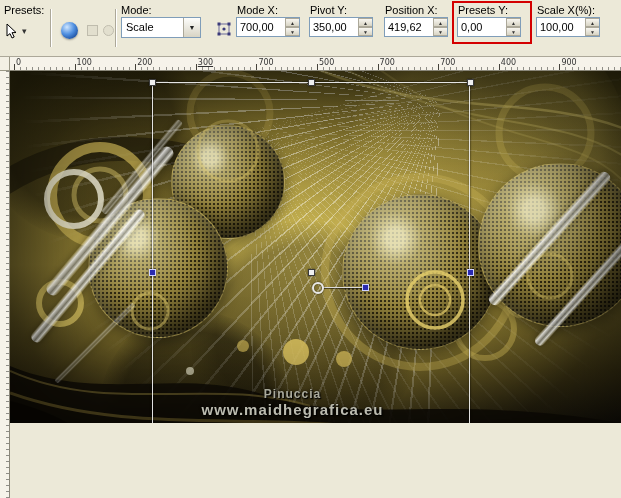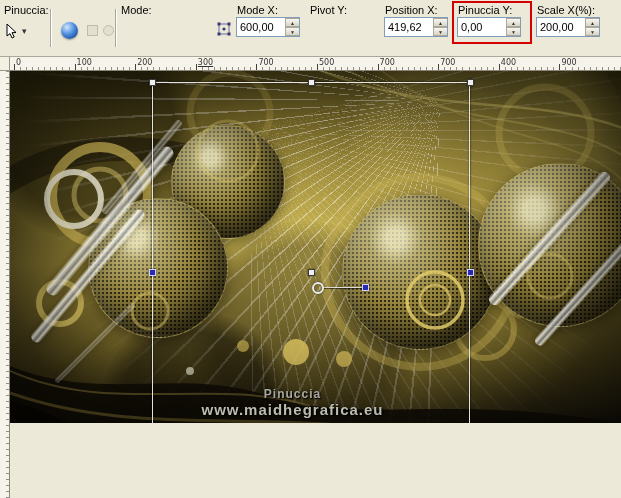--- a/index.html
+++ b/index.html
@@ -89,84 +89,97 @@
   .pivot-line { position:absolute; left:313px; top:216px; width:39px; height:1px; background:#dcdcdc; box-shadow:0 1px 0 rgba(0,0,0,.5); }
   .pivot-circle { position:absolute; left:302px; top:211px; width:12px; height:12px; border-radius:50%;
     border:2px solid #e8e8e8; box-shadow:0 0 2px rgba(0,0,0,.8), inset 0 0 2px rgba(0,0,0,.6); }
 </style>
 </head>
 <body>
 
 <div class="app">
 
   <div class="toolbar">
-    <span class="tb-label" style="left:4px">Pinuccia:</span>
+    <span class="tb-label" style="left:4px">Presets:</span>
     <div class="presets-btn">
       <svg width="15" height="16" viewBox="0 0 15 16">
         <path d="M2,1 L11,9.5 L7,9.7 L9.2,14 L7,15 L5,10.6 L2,13 Z" fill="#ffffff" stroke="#000000" stroke-width="1"></path>
       </svg>
       <span class="ddA">▾</span>
     </div>
     <div class="sep" style="left:50px"></div>
     <div class="tb-btn" style="left:57px">
       <span class="bluesphere"></span>
     </div>
     <div class="tb-btn dis" style="left:84px">
       <span class="disglyph sq"></span>
     </div>
     <div class="tb-btn dis" style="left:100px">
       <span class="disglyph ci"></span>
     </div>
     <div class="sep" style="left:115px"></div>
 
     <span class="tb-label" style="left:121px">Mode:</span>
+    <div class="combo">
+      <span class="combo-val">Scale</span>
+      <span class="combo-btn">
+        <span class="combo-arrow">▼</span>
+      </span>
+    </div>
 
     <div class="tb-btn" style="left:212px;top:17px">
       <svg width="16" height="16" viewBox="0 0 16 16">
         <rect x="3" y="3" width="10" height="10" fill="none" stroke="#6a6a9a"></rect>
         <rect x="1.5" y="1.5" width="3" height="3" fill="#3a3a7a"></rect>
         <rect x="11.5" y="1.5" width="3" height="3" fill="#3a3a7a"></rect>
         <rect x="1.5" y="11.5" width="3" height="3" fill="#3a3a7a"></rect>
         <rect x="11.5" y="11.5" width="3" height="3" fill="#3a3a7a"></rect>
         <circle cx="8" cy="8" r="1.6" fill="#3a3a7a"></circle>
       </svg>
     </div>
 
     <span class="tb-label" style="left:237px">Mode X:</span>
     <div class="spin" style="left:236px">
-      <span class="spin-val">600,00</span>
+      <span class="spin-val">700,00</span>
       <span class="spin-btns">
         <span class="sb">▲</span>
         <span class="sb">▼</span>
       </span>
     </div>
 
     <span class="tb-label" style="left:310px">Pivot Y:</span>
+    <div class="spin" style="left:309px">
+      <span class="spin-val">350,00</span>
+      <span class="spin-btns">
+        <span class="sb">▲</span>
+        <span class="sb">▼</span>
+      </span>
+    </div>
 
     <span class="tb-label" style="left:385px">Position X:</span>
     <div class="spin" style="left:384px">
       <span class="spin-val">419,62</span>
       <span class="spin-btns">
         <span class="sb">▲</span>
         <span class="sb">▼</span>
       </span>
     </div>
 
-    <span class="tb-label" style="left:458px">Pinuccia Y:</span>
+    <span class="tb-label" style="left:458px">Presets Y:</span>
     <div class="spin" style="left:457px">
       <span class="spin-val">0,00</span>
       <span class="spin-btns">
         <span class="sb">▲</span>
         <span class="sb">▼</span>
       </span>
     </div>
 
     <span class="tb-label" style="left:537px">Scale X(%):</span>
     <div class="spin" style="left:536px">
-      <span class="spin-val">200,00</span>
+      <span class="spin-val">100,00</span>
       <span class="spin-btns">
         <span class="sb">▲</span>
         <span class="sb">▼</span>
       </span>
     </div>
 
     <div class="red-box"></div>
   </div>
 
   <div class="ruler-corner"></div>

